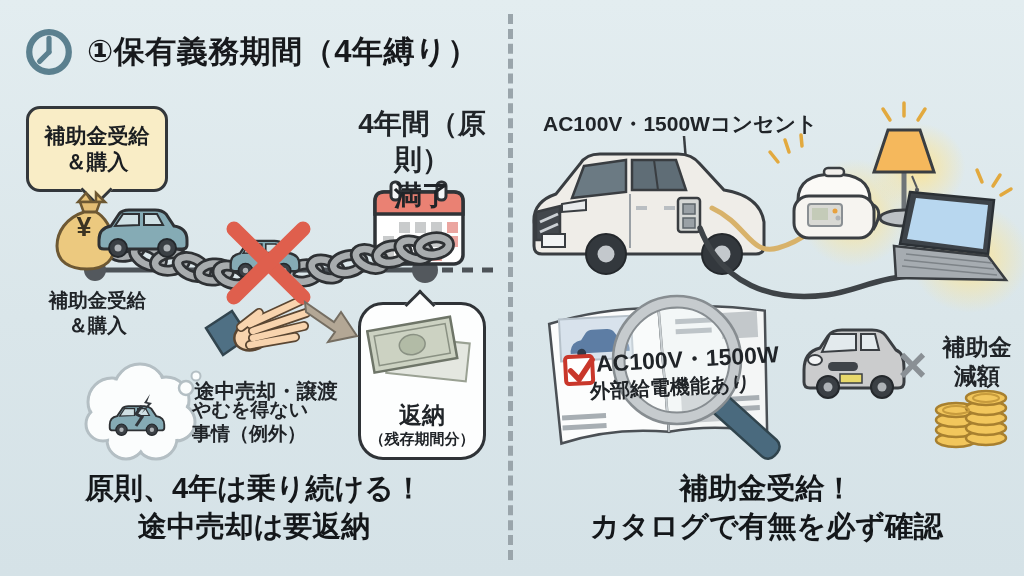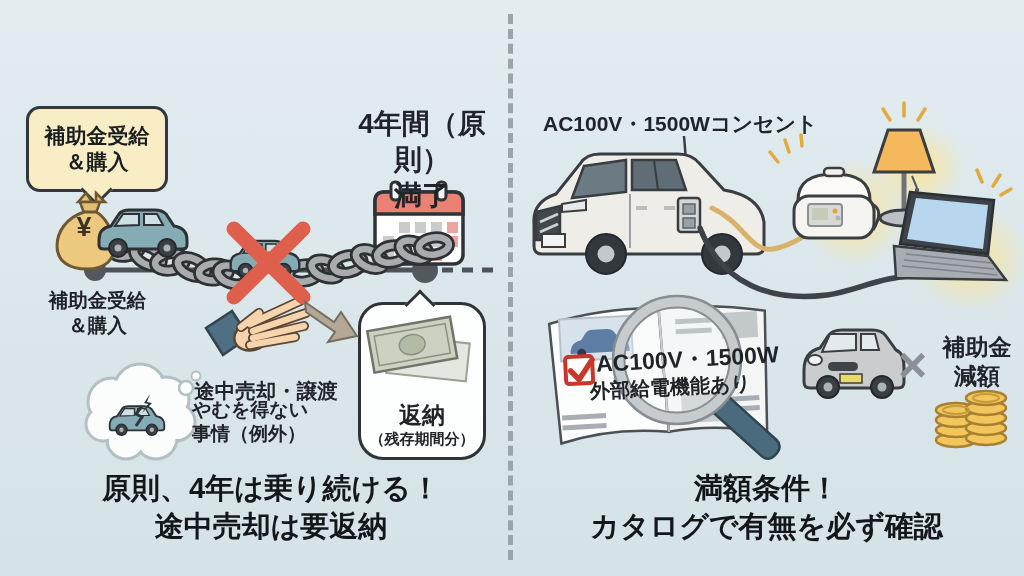--- a/index.html
+++ b/index.html
@@ -24,35 +24,43 @@
   
   #return-box{left:358px;top:302px;width:122px;height:152px;background:#fdfefe;
     border:3px solid #2f3337;border-radius:25px;}
   #return-box::before{content:"";position:absolute;top:-11px;left:48px;width:19px;height:19px;
     background:#fdfefe;border-left:3px solid #2f3337;border-top:3px solid #2f3337;transform:rotate(45deg);}
   #return-title{left:0;top:96px;width:122px;font-size:23px;}
   #return-sub{left:0;top:124px;width:122px;font-size:15px;}
   .glow{position:absolute;z-index:0;background:radial-gradient(ellipse closest-side,rgba(252,228,148,0.95),rgba(252,228,148,0) 72%);}
   .layer{position:absolute;z-index:1;}
   .txt{position:absolute;z-index:2;}
-  #footer-left{left:0;top:470px;width:508px;font-size:29px;line-height:1.3;color:#14171a;padding-left:17px;}
+  #footer-left{left:0;top:470px;width:508px;font-size:29px;line-height:1.3;color:#14171a;}
   #footer-right{left:514px;top:470px;width:505px;font-size:29px;line-height:1.3;color:#14171a;}
   #catalog-line1{left:596px;top:345px;font-size:23px;transform:rotate(-3deg);}
   #catalog-line2{left:590px;top:375px;font-size:20px;transform:rotate(-3deg);}
   #cross-mark{left:898px;top:336px;font-size:50px;font-weight:bold;color:#8a9095;}
   #reduction-label{left:936px;top:333px;width:82px;font-size:23px;}
   #money-yen{left:60px;top:212px;width:48px;font-size:27px;color:#3b3322;}
 </style>
 </head>
 <body>
 
 <div id="stage">
 
   <div class="abs" id="divider"></div>
 
+  <div class="abs hdr" style="left:24px;top:27px;">
+    <svg width="50" height="50" viewBox="0 0 48 48">
+      <circle cx="24" cy="24" r="19" fill="none" stroke="#5b808f" stroke-width="6"></circle>
+      <line x1="24" y1="24" x2="24" y2="11" stroke="#5b808f" stroke-width="5" stroke-linecap="round"></line>
+      <line x1="24" y1="24" x2="15" y2="33" stroke="#5b808f" stroke-width="5" stroke-linecap="round"></line>
+    </svg>
+    <div class="hdr-title">①保有義務期間（4年縛り）</div>
+  </div>
 
 
   <div class="glow" style="left:778px;top:138px;width:152px;height:150px;"></div>
   <div class="glow" style="left:852px;top:106px;width:132px;height:122px;"></div>
   <div class="glow" style="left:888px;top:182px;width:164px;height:152px;"></div>
 
   <svg class="layer" style="left:0;top:90px;" width="512" height="390" viewBox="0 0 512 390">
     <defs>
       <g id="lk">
         <ellipse rx="15" ry="8.5" fill="none" stroke="#2e3134" stroke-width="12"></ellipse>
@@ -360,16 +368,16 @@
   <div class="txt lbl" style="left:543px;top:111px;font-size:21px;">AC100V・1500Wコンセント</div>
 
   <div class="txt lbl" id="catalog-line1">AC100V・1500W</div>
   <div class="txt lbl" id="catalog-line2">外部給電機能あり</div>
 
   <div class="txt" id="cross-mark">×</div>
 
   <div class="txt lbl pre center" id="reduction-label">補助金
 減額</div>
 
-  <div class="txt lbl pre center" id="footer-right">満額条件！
+  <div class="txt lbl pre center" id="footer-right">補助金受給！
 カタログで有無を必ず確認</div>
 
 </div>
 
 </body></html>

